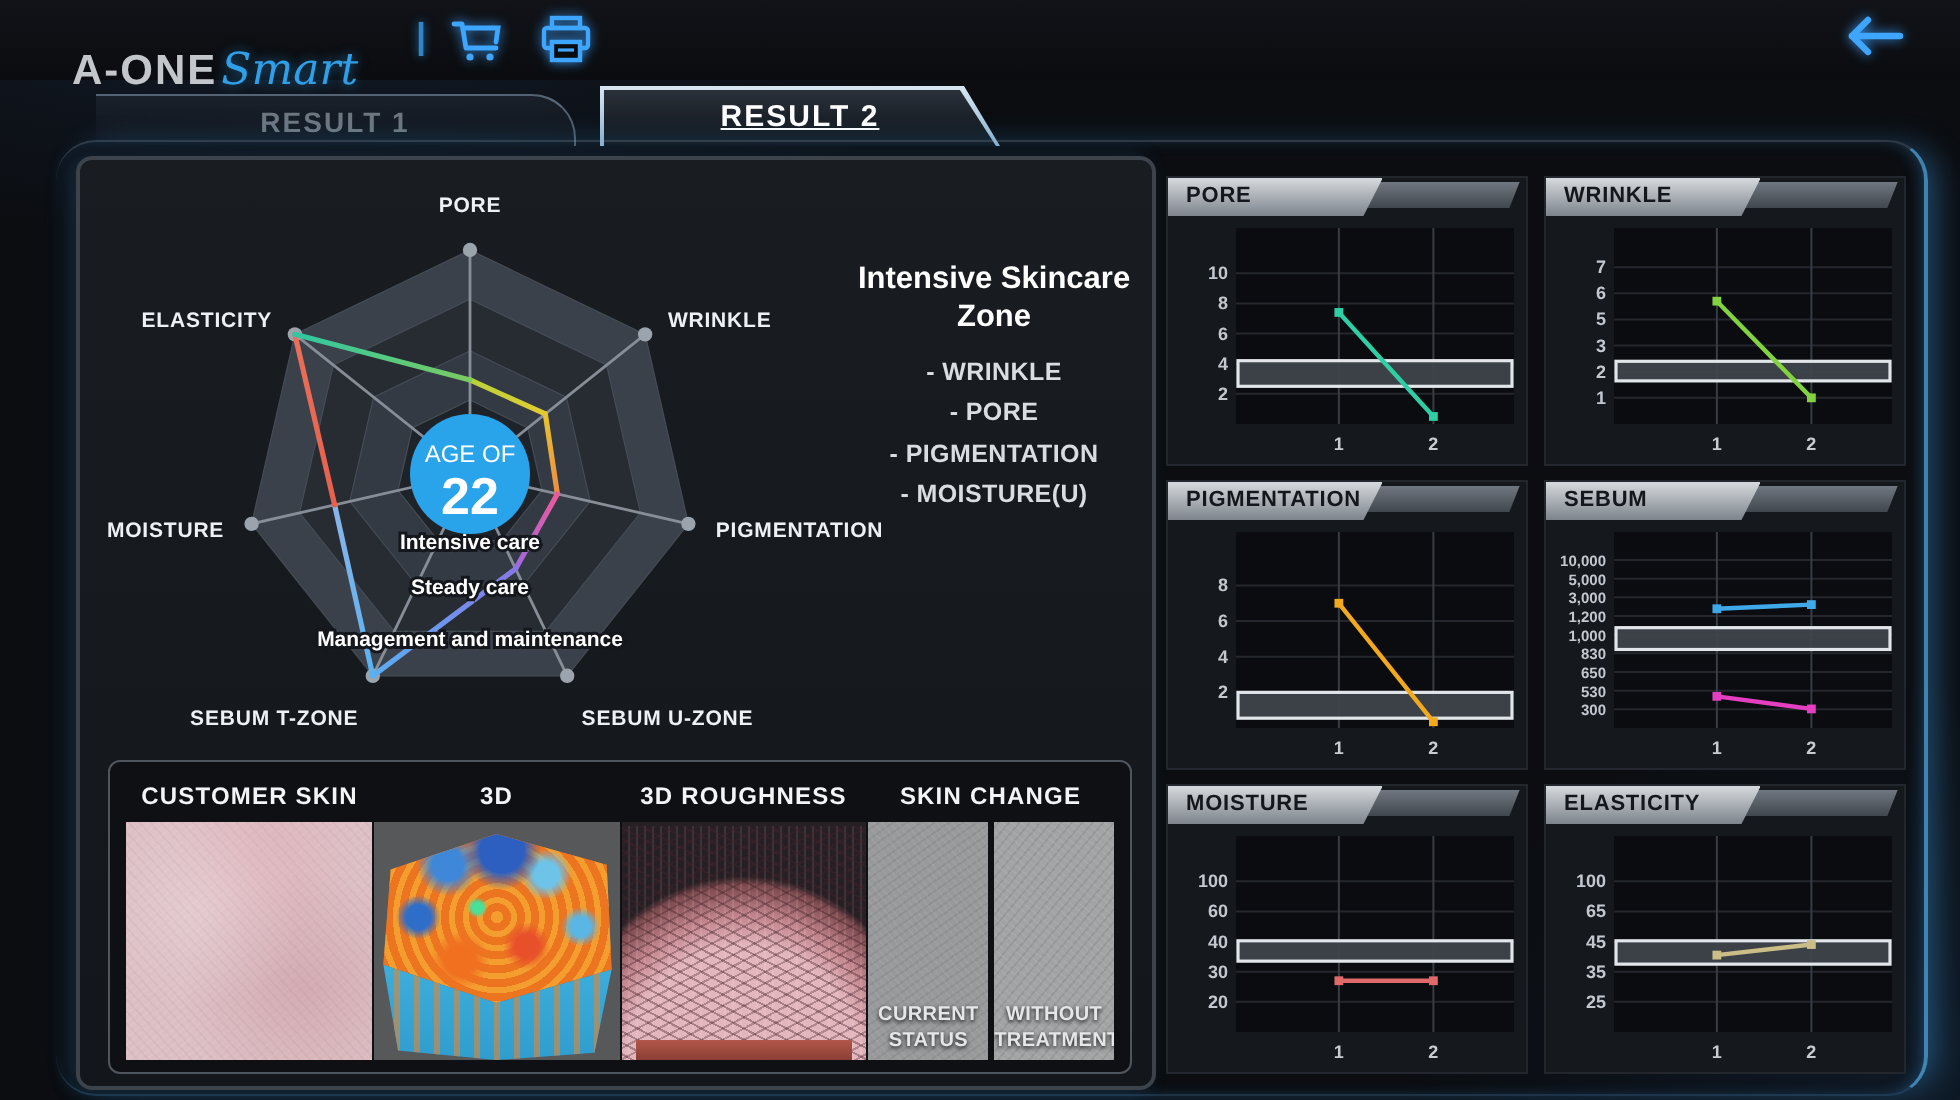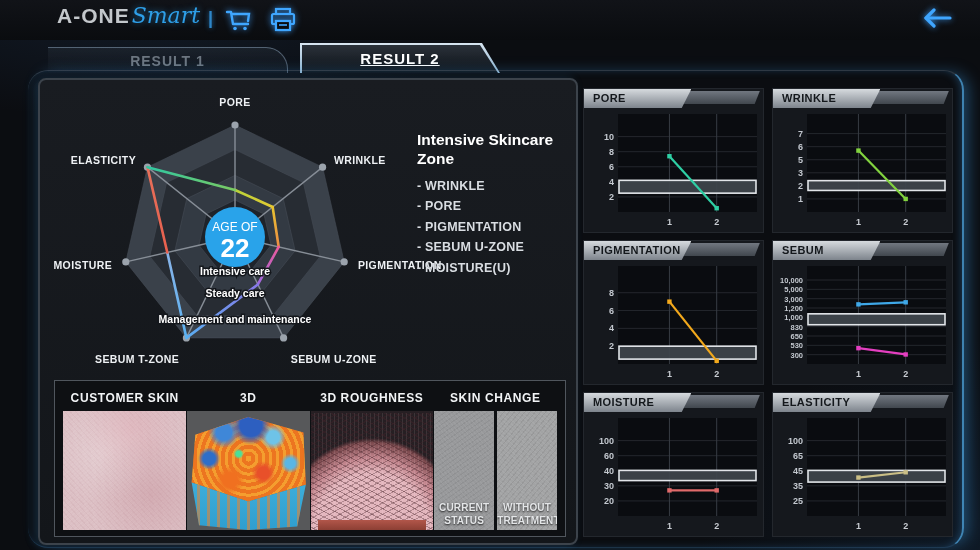--- a/index.html
+++ b/index.html
@@ -7,21 +7,21 @@
   body {
     font-family:"Liberation Sans", sans-serif;
     background:#0b0d11;
     background-image: radial-gradient(ellipse 600px 200px at 15% 0%, rgba(40,70,110,.25), transparent 60%),
                       radial-gradient(ellipse 400px 300px at 100% 100%, rgba(30,80,130,.18), transparent 70%);
     position:relative; color:#e8ecf0;
   }
   
   .topbar { position:absolute; left:0; top:0; width:980px; height:40px;
     background:linear-gradient(#111318,#0a0c0f); }
-  .brand { position:absolute; left:36px; top:3px; display:flex; align-items:flex-end;margin-left:21px; }
+  .brand { position:absolute; left:36px; top:23px; display:flex; align-items:flex-end; }
   .brand-main { font-size:21px; font-weight:bold; letter-spacing:1px; color:#c3c7cb; }
   .brand-script { font-family:"DejaVu Serif", serif; font-style:italic; font-size:22px;
     color:#2e9fe8; margin-left:2px; text-shadow:0 0 6px rgba(46,159,232,.6); }
   .bar-sep { position:absolute; left:208px; top:8px; color:#2e86c8; font-size:18px; font-weight:bold;
     text-shadow:0 0 5px rgba(46,150,230,.7); }
   .neon { filter:drop-shadow(0 0 3px rgba(60,160,255,.9)); }
   .icon-btn { position:absolute; top:6px; width:30px; height:28px; cursor:pointer; }
   
   .tab1 { position:absolute; left:48px; top:47px; width:240px; height:26px;
     border-top:1.5px solid rgba(150,175,200,.5); border-right:1.5px solid rgba(150,175,200,.45);
@@ -42,26 +42,26 @@
     border-top:1px solid rgba(140,170,200,.28);
     border-right:2px solid rgba(80,170,230,.75);
     border-bottom:1px solid rgba(70,140,200,.3);
     box-shadow: 8px 0 16px -4px rgba(60,150,220,.45), inset -3px 0 8px -2px rgba(60,150,220,.35); }
   
   .main-panel { position:absolute; left:38px; top:78px; width:540px; height:467px;
     border:2px solid #3c434b; border-radius:8px;
     background:linear-gradient(#191c21, #13161a);
     box-shadow:-4px 0 10px rgba(50,130,190,.22); }
   #radar { position:absolute; left:4px; top:8px; width:398px; height:296px; }
-  .zone-box { position:absolute; left:377px; top:50px; width:160px; }
+  .zone-box { position:absolute; left:377px; top:50px; width:160px;text-align:center; }
   .zone-title { font-size:15.5px; font-weight:bold; color:#fff; line-height:1.25; margin-bottom:10px; }
   .zone-item { font-size:12.5px; color:#d9dde2; font-weight:bold; margin-bottom:6.5px; letter-spacing:.2px; }
   
   .gallery { position:absolute; left:14px; top:300px; width:512px; height:157px;
-    border:1px solid #50565d; border-radius:0; background:#0e1013; padding:6px 8px; }
+    border:1px solid #50565d; border-radius:6px; background:#0e1013; padding:6px 8px; }
   .g-heads { display:flex; height:24px; }
   .g-heads div { flex:1; text-align:center; font-size:12px; font-weight:bold; letter-spacing:.6px;
     color:#f2f4f6; line-height:22px; }
   .g-row { display:flex; gap:1px; height:119px;justify-content:center; }
   .g-cell { flex:1; position:relative; overflow:hidden; }
   .img-skin { background:
       radial-gradient(circle at 30% 35%, rgba(255,255,255,.20), transparent 45%),
       radial-gradient(circle at 72% 70%, rgba(186,120,132,.28), transparent 50%),
       radial-gradient(circle at 55% 15%, rgba(225,165,175,.35), transparent 40%),
       repeating-linear-gradient(48deg, rgba(150,90,100,.07) 0 1px, transparent 1px 4px),
@@ -236,21 +236,20 @@
         <circle cx="191" cy="149" r="30" fill="#29a3ea"></circle>
         <text x="191" y="143" text-anchor="middle" fill="#fff" font-size="12">AGE OF</text>
         <text x="191" y="169" text-anchor="middle" fill="#fff" font-size="26" font-weight="bold">22</text>
       </svg></div>
 
   <div class="zone-box">
     <div class="zone-title">Intensive Skincare Zone</div>
     <div class="zone-item">- WRINKLE</div>
     <div class="zone-item">- PORE</div>
     <div class="zone-item">- PIGMENTATION</div>
-    <div class="zone-item">- SEBUM U-ZONE</div>
     <div class="zone-item">- MOISTURE(U)</div>
   </div>
 
   <div class="gallery">
     <div class="g-heads">
       <div>CUSTOMER SKIN</div>
       <div>3D</div>
       <div>3D ROUGHNESS</div>
       <div>SKIN CHANGE</div>
     </div>

